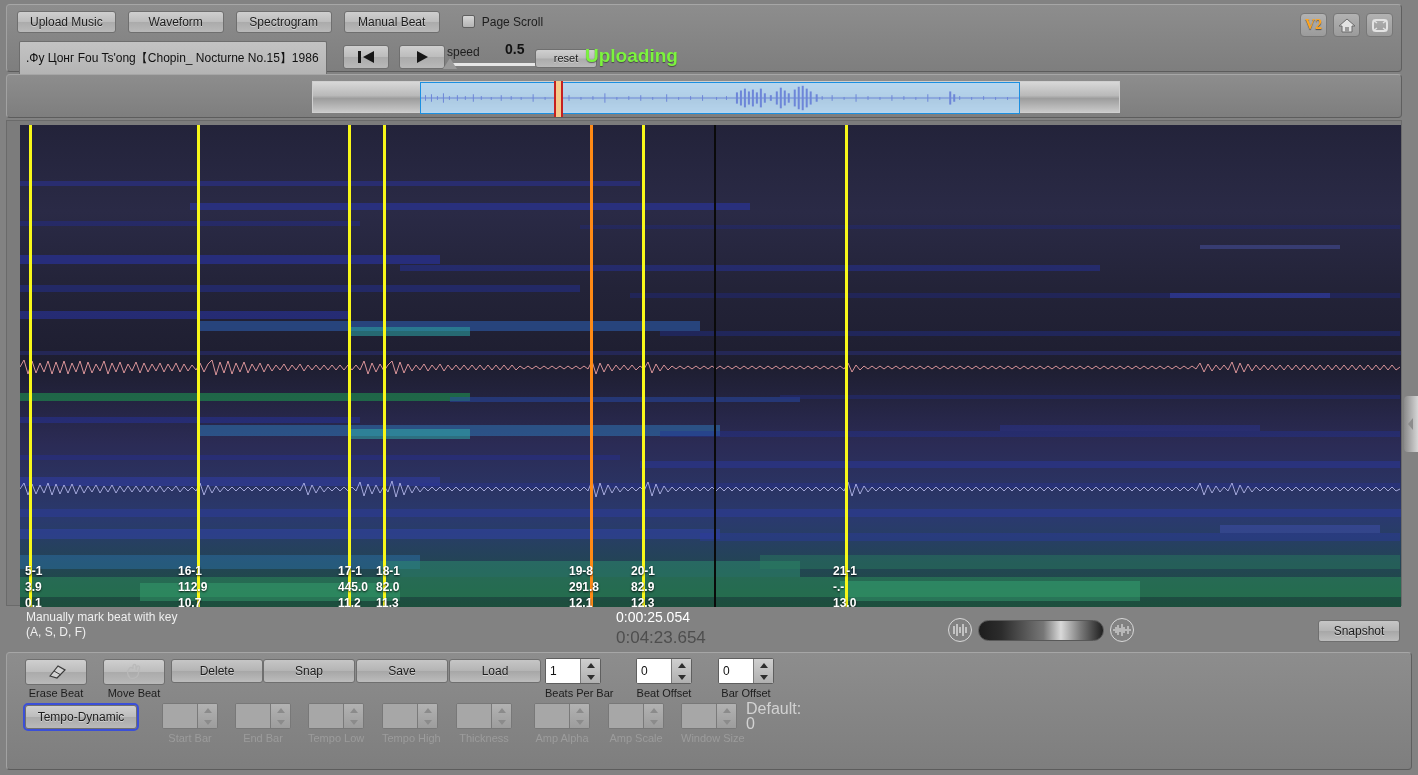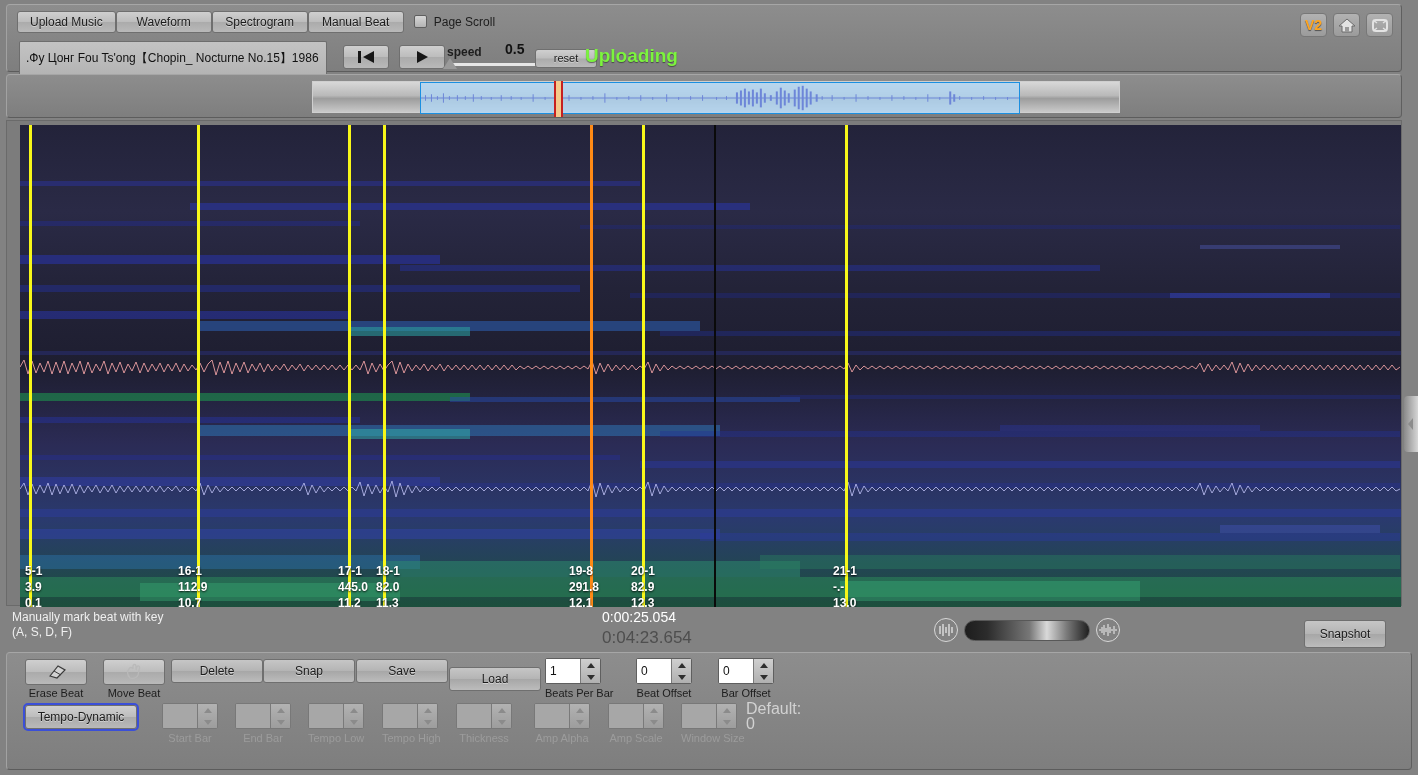--- a/index.html
+++ b/index.html
@@ -42,21 +42,21 @@
   .btn.flat {
     background: linear-gradient(180deg,#c6c6c6 0%,#b4b4b4 50%,#a7a7a7 51%,#bcbcbc 100%);
   }
   .btn.focus { outline: 2px solid #3b4fd8; outline-offset: 0px; }
 
   
   #topbar {
     position: absolute; left: 6px; top: 4px;
     width: 1396px; height: 68px;
   }
-  .tabrow { position: absolute; left: 10px; top: 6px; display: flex; gap: 0; align-items: center; }
+  .tabrow { position: absolute; left: 10px; top: 6px; display: flex; gap: 12px; align-items: center; }
   .tabbtn { height: 22px; padding: 0 12px; min-width: 96px; }
   #page-scroll-wrap { display: flex; align-items: flex-start; gap: 7px; margin-left: 10px; }
 
   .cbox {
     width: 13px; height: 13px;
     background: linear-gradient(180deg,#d6d6d6,#b4b4b4);
     border: 1px solid #5f5f5f;
     border-radius: 2px;
     position: relative;
     flex: 0 0 auto;
@@ -74,41 +74,41 @@
     font-size: 12px; color: #111;
     padding: 16px 6px;
     display: flex; align-items: center;
     overflow: hidden; white-space: nowrap; text-align: right;
   }
   #transport { position: absolute; left: 336px; top: 40px; display: flex; gap: 10px; }
   .tbtn { width: 46px; height: 24px; }
   .glyph-prev, .glyph-play { display:block; }
 
   #speed-wrap { position: absolute; left: 436px; top: 34px; width: 110px; }
-  #speed-label { position:absolute; left:4px; top:6px; font-size:12px; color:#1d1d1d;font-weight:bold; }
+  #speed-label { position:absolute; left:4px; top:6px; font-size:12px; color:#1d1d1d; }
   #speed-value { position:absolute; left:62px; top:2px; font-size:14px; color:#111; font-weight:600; }
   #speed-track {
     position:absolute; left:4px; top:24px; width:104px; height:3px;
     background:#e6e6e6; border-radius:2px;
   }
   #speed-thumb {
     position:absolute; left:0px; top:19px;
     width:0; height:0;
     border-left:7px solid transparent; border-right:7px solid transparent;
     border-bottom:11px solid #9a9a9a;
   }
   #reset-btn { position:absolute; left:528px; top:44px; width:62px; height:19px; font-size:11px; }
   #status-text {
     position:absolute; left:578px; top:40px;
     font-size:19px; font-weight:bold; color:#7cf43e;
     text-shadow: 0 1px 1px rgba(0,0,0,.45);
   }
 
   
-  #topicons { position:absolute; right:8px; top:8px; display:flex; gap:6px; }
+  #topicons { position:absolute; right:8px; top:8px; display:flex; gap:6px;font-family:Liberation Serif, serif; }
   .iconbtn {
     width:27px; height:24px; border-radius:4px;
     background: linear-gradient(180deg,#b2b2b2,#9b9b9b);
     border:1px solid #777;
     display:flex; align-items:center; justify-content:center;
   }
   #v2-badge { color:#ffa51f; font-weight:bold; font-size:14px;
     text-shadow: 0 1px 1px rgba(0,0,0,.5); }
 
   
@@ -167,37 +167,37 @@
   
   #edge-handle {
     position:absolute; right:0px; top:396px;
     width:14px; height:56px;
     background: linear-gradient(90deg,#8a8a8a,#d6d6d6);
     border-radius: 4px 0 0 4px;
     display:flex; align-items:center; justify-content:center;
   }
 
   
-  #statusrow { position:absolute; left:2px; top:608px; width:1396px; height:44px; }
+  #statusrow { position:absolute; left:16px; top:608px; width:1396px; height:44px; }
   #hint { position:absolute; left:10px; top:2px; font-size:12px; color:#efefef; line-height:15px; }
   #time-cur { position:absolute; left:600px; top:1px; font-size:14px; color:#ffffff; }
   #time-tot { position:absolute; left:600px; top:20px; font-size:17px; color:#4e4e4e; }
 
   #vol-wrap { position:absolute; left:932px; top:10px; display:flex; align-items:center; gap:6px; }
   .circ-icon {
     width:24px; height:24px; border-radius:50%;
     border:1px solid #d8d8d8;
     display:flex; align-items:center; justify-content:center;
   }
   #vol-track {
     width:126px; height:21px; border-radius:11px;
     background: linear-gradient(90deg,#1d1d1d 0%,#2c2c2c 18%,#777 52%,#d9d9d9 66%,#7a7a7a 82%,#1f1f1f 100%);
     border:1px solid #585858;
   }
-  #snapshot-btn { position:absolute; right:12px; top:12px; width:82px; height:28px; }
+  #snapshot-btn { position:absolute; right:12px; top:12px; width:82px; height:22px; }
 
   
   #deck { position:absolute; left:6px; top:652px; width:1406px; height:118px; }
 
   .iconlabel-btn { position:absolute; width:62px; text-align:center; }
   .iconlabel-btn .b { width:62px; height:26px; }
   .iconlabel-btn .t { font-size:11px; color:#1d1d1d; margin-top:2px;text-align:center; }
 
   .wbtn { position:absolute; height:24px; width:92px; }
 
@@ -633,21 +633,21 @@
 
     <div class="btn wbtn flat" style="left:164px; top:6px">
         <span>Delete</span>
       </div>
     <div class="btn wbtn flat" style="left:256px; top:6px">
         <span>Snap</span>
       </div>
     <div class="btn wbtn flat" style="left:349px; top:6px">
         <span>Save</span>
       </div>
-    <div class="btn wbtn flat" style="left:442px; top:14px">
+    <div class="btn wbtn flat" style="left:442px; top:6px">
         <span>Load</span>
       </div>
 
     <div class="spin" style="left:538px; top:5px">
       <div class="box">
         <div class="val">1</div>
         <div class="arrows">
           <div>
               <span class="tri-up"></span>
             </div>

